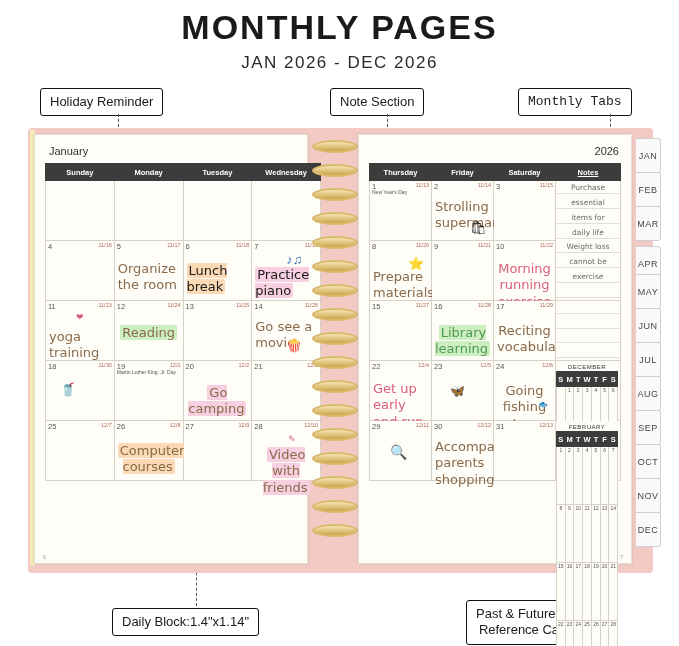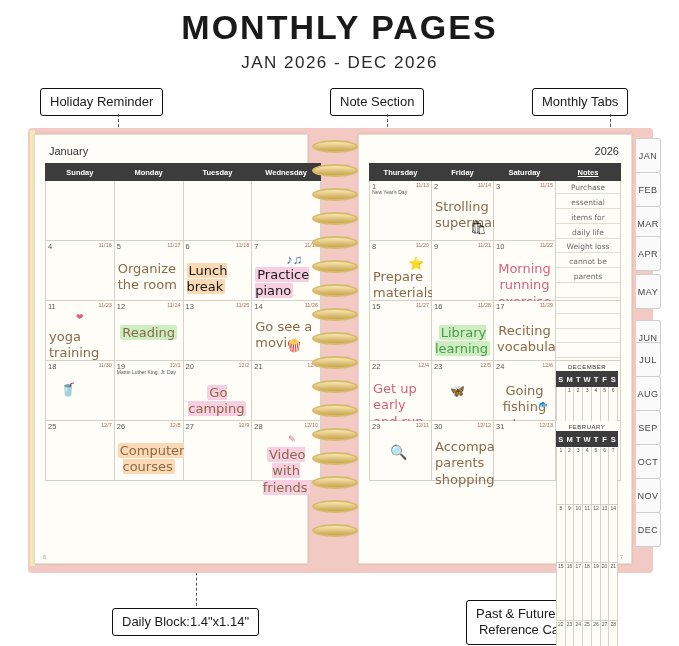--- a/index.html
+++ b/index.html
@@ -158,21 +158,21 @@
   }
 </style>
 </head>
 <body>
 
 <div class="title">MONTHLY PAGES</div>
 <div class="subtitle">JAN 2026 - DEC 2026</div>
 
 <div class="callout" style="left:40px;top:88px;">Holiday Reminder</div>
 <div class="callout" style="left:330px;top:88px;">Note Section</div>
-<div class="callout" style="left:532px;top:88px;">Monthly Tabs</div>
+<div class="callout" style="left:518px;top:88px;font-family:Liberation Mono, monospace;">Monthly Tabs</div>
 <div class="callout" style="left:112px;top:608px;">Daily Block:1.4"x1.14"</div>
 <div class="callout" style="left:466px;top:600px;white-space:pre-line;">Past &amp; Future Monthly
 Reference Calendars</div>
 
 <div class="dashed" style="left:118px;top:114px;height:88px;"></div>
 <div class="dot" style="left:115.5px;top:199px;"></div>
 <div class="dashed" style="left:387px;top:114px;height:28px;"></div>
 <div class="dashedh" style="left:387px;top:142px;width:165px;"></div>
 <div class="dashed" style="left:552px;top:142px;height:30px;"></div>
 <div class="dashed" style="left:610px;top:114px;height:42px;"></div>
@@ -357,21 +357,21 @@
               <span class="lunar">11/15</span>
             </td>
           <td class="notes-cell" rowspan="2">
             <div class="notes-lines">
               <div>Purchase</div>
               <div>essential</div>
               <div>items for</div>
               <div>daily life</div>
               <div>Weight loss</div>
               <div>cannot be</div>
-              <div>parents</div>
+              <div>exercise</div>
               <div>&nbsp;</div>
             </div>
           </td>
         </tr>
         <tr>
           <td>
               <span class="daynum">8</span>
               <span class="lunar">11/20</span>
             <span class="sticker" style="left:38px;top:16px;">⭐</span>
             <div class="note pen-brown" style="top:28px;">Prepare materials</div>
@@ -563,23 +563,23 @@
         </tr>
       </tbody>
     </table>
     <div class="pagenum" style="right:8px;">7</div>
   </div>
 
   <div class="tabs">
     <div class="tab" style="top:0px;">JAN</div>
     <div class="tab" style="top:34px;">FEB</div>
     <div class="tab" style="top:68px;">MAR</div>
-    <div class="tab" style="top:98px;">APR</div>
+    <div class="tab" style="top:108px;">APR</div>
     <div class="tab" style="top:136px;">MAY</div>
-    <div class="tab" style="top:182px;">JUN</div>
+    <div class="tab" style="top:170px;">JUN</div>
     <div class="tab" style="top:204px;">JUL</div>
     <div class="tab" style="top:238px;">AUG</div>
     <div class="tab" style="top:272px;">SEP</div>
     <div class="tab" style="top:306px;">OCT</div>
     <div class="tab" style="top:340px;">NOV</div>
     <div class="tab" style="top:374px;">DEC</div>
   </div>
 </div>
 
 </body></html>

